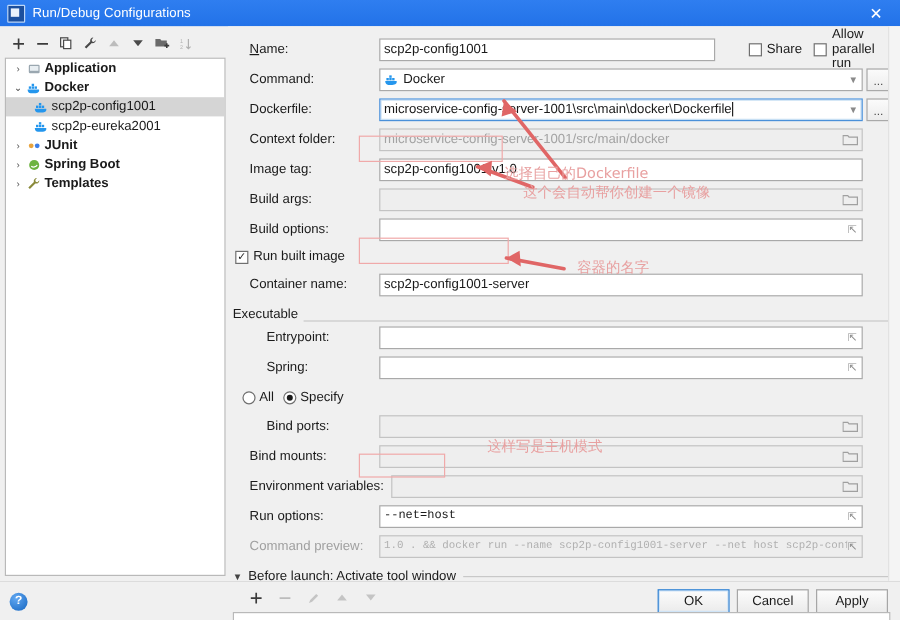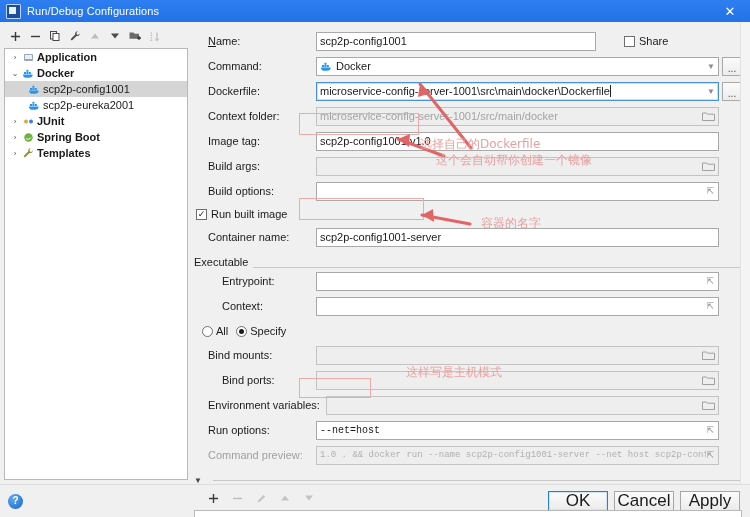--- a/index.html
+++ b/index.html
@@ -255,21 +255,21 @@
     background: radial-gradient(circle at 35% 30%, #61a8f2, #1565c0);
     color: #fff; font-size: 10px; font-weight: bold;
     display: flex; align-items: center; justify-content: center;
     line-height: 1;
   }
   .fbtns { margin-left: auto; display: flex; gap: 6px; }
   .fbtn {
     width: 60px; height: 20px;
     background: linear-gradient(#fcfcfc,#ebebeb);
     border: 1px solid #a6a6a6;
-    font-size: 17px;
+    font-size: 11px;
     display: flex; align-items: center; justify-content: center;
     box-sizing: border-box;
   }
   .fbtn.primary { border: 1px solid #2a7fd4; box-shadow: 0 0 0 1px #cfe4f7 inset; }
   
   .anno { position: absolute; left: 0; top: 0; width: 750px; height: 517px; pointer-events: none; }
   .anno-txt {
     position: absolute;
     color: #e8a0a0;
     font-family: "DejaVu Sans", sans-serif;
@@ -439,20 +439,24 @@
 
       <div class="frow">
         <div class="lbl"><span class="u">N</span><span>ame:</span></div>
         <div class="fld" style="flex:0 0 280px;max-width:280px;">
           <span class="val">scp2p-config1001</span>
         </div>
         <div style="display:flex;align-items:center;margin-left:28px;">
           <span class="chk"></span>
           <span>Share</span>
         </div>
+        <div style="display:flex;align-items:center;margin-left:10px;">
+          <span class="chk"></span>
+          <span>Allow parallel run</span>
+        </div>
       </div>
 
       <div class="frow">
         <div class="lbl">Command:</div>
         <div class="fld">
           <span style="display:flex;align-items:center;margin-right:4px;">
             <svg width="12" height="11" viewBox="0 0 12 11">
                 <rect x="2" y="4" width="2" height="2" fill="#2496ed"></rect>
                 <rect x="4.4" y="4" width="2" height="2" fill="#2496ed"></rect>
                 <rect x="6.8" y="4" width="2" height="2" fill="#2496ed"></rect>
@@ -544,21 +548,21 @@
       <div class="frow">
         <div class="lbl ind">Entrypoint:</div>
         <div class="fld">
           <span class="val"></span>
           <span class="expand-glyph">⇱</span>
         </div>
         <div class="btn-spacer"></div>
       </div>
 
       <div class="frow">
-        <div class="lbl ind">Context:</div>
+        <div class="lbl ind">Spring:</div>
         <div class="fld">
           <span class="val"></span>
           <span class="expand-glyph">⇱</span>
         </div>
         <div class="btn-spacer"></div>
       </div>
 
       <div class="frow" style="height:20px;margin-top:4px;">
         <span style="display:flex;align-items:center;margin-left:8px;">
           <span class="radio"></span>
@@ -566,46 +570,46 @@
         </span>
         <span style="display:flex;align-items:center;margin-left:8px;">
           <span class="radio">
               <span class="dot"></span>
             </span>
           <span>Specify</span>
         </span>
       </div>
 
       <div class="frow">
+        <div class="lbl ind">Bind ports:</div>
+        <div class="fld disabled">
+          <span class="val"></span>
+          <span class="ficon">
+            <svg width="13" height="11" viewBox="0 0 13 11">
+                <path d="M.5 2h4l1 1.2h7v6.3H.5z" fill="none" stroke="#a0a0a0"></path>
+              </svg>
+          </span>
+        </div>
+        <div class="btn-spacer"></div>
+      </div>
+
+      <div class="frow">
         <div class="lbl">Bind mounts:</div>
         <div class="fld disabled">
           <span class="val"></span>
           <span class="ficon">
             <svg width="13" height="11" viewBox="0 0 13 11">
                 <path d="M.5 2h4l1 1.2h7v6.3H.5z" fill="none" stroke="#a0a0a0"></path>
               </svg>
           </span>
         </div>
         <div class="btn-spacer"></div>
       </div>
 
       <div class="frow">
-        <div class="lbl ind">Bind ports:</div>
-        <div class="fld disabled">
-          <span class="val"></span>
-          <span class="ficon">
-            <svg width="13" height="11" viewBox="0 0 13 11">
-                <path d="M.5 2h4l1 1.2h7v6.3H.5z" fill="none" stroke="#a0a0a0"></path>
-              </svg>
-          </span>
-        </div>
-        <div class="btn-spacer"></div>
-      </div>
-
-      <div class="frow">
         <div class="lbl" style="width:120px;flex:0 0 120px;">Environment variables:</div>
         <div class="fld disabled">
           <span class="val"></span>
           <span class="ficon">
             <svg width="13" height="11" viewBox="0 0 13 11">
                 <path d="M.5 2h4l1 1.2h7v6.3H.5z" fill="none" stroke="#a0a0a0"></path>
               </svg>
           </span>
         </div>
         <div class="btn-spacer"></div>
@@ -625,20 +629,21 @@
         <div class="fld disabled">
           <span class="val" style="font-family:'Liberation Mono',monospace;font-size:9px;color:#b0b0b0;">1.0 . &amp;&amp; docker run --name scp2p-config1001-server --net host scp2p-config1001:v1.0</span>
           <span class="expand-glyph">⇱</span>
         </div>
         <div class="btn-spacer"></div>
       </div>
 
       <div class="bl-wrap">
         <div class="bl-head">
           <span class="tri">▼</span>
+          <span>Before launch: Activate tool window</span>
           <span class="blline"></span>
         </div>
         <div class="bl-tools">
           <span class="tbtn">
             <svg width="11" height="11" viewBox="0 0 11 11">
                 <path d="M5.5 1v9M1 5.5h9" stroke="#3b3b3b" stroke-width="1.4"></path>
               </svg>
           </span>
           <span class="tbtn dim">
             <svg width="11" height="11" viewBox="0 0 11 11">

